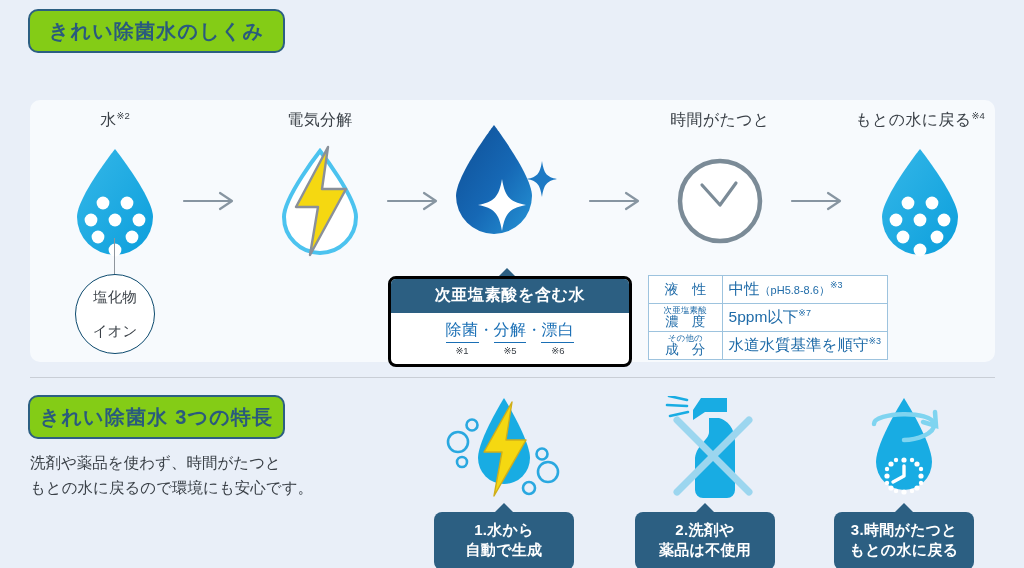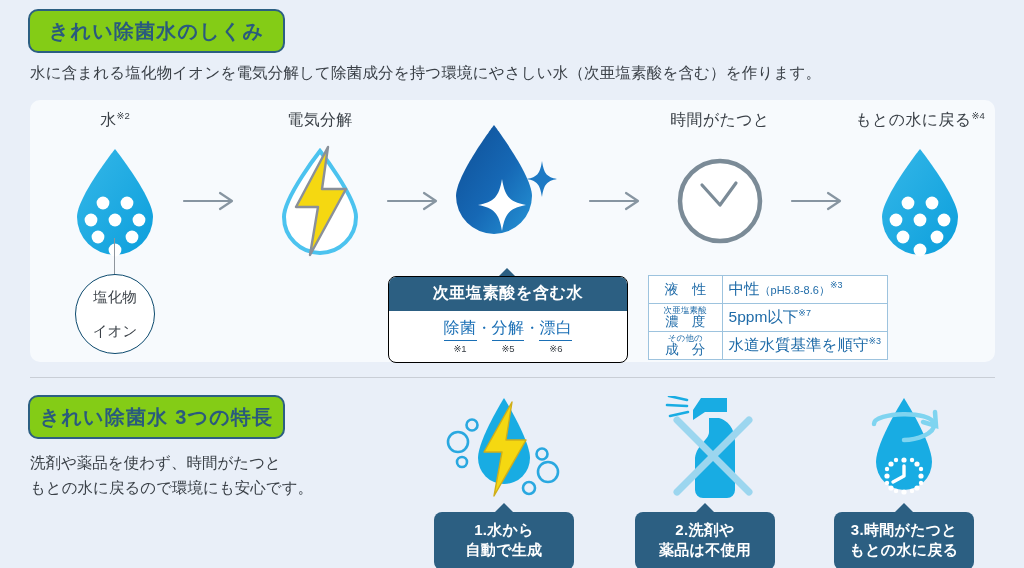--- a/index.html
+++ b/index.html
@@ -137,21 +137,21 @@
     line-height: 1.25;
     gap: 16px;
   }
 
   
   .hclo-box {
     position: absolute;
     left: 388px;
     top: 276px;
     width: 238px;
-    border: 1px solid #000000;
+    border: 3px solid #000000;
     border-radius: 8px;
     overflow: hidden;
     background: #ffffff;
   }
   .hclo-head {
     background: #2c5f82;
     color: #ffffff;
     font-size: 16px;
     font-weight: bold;
     text-align: center;
@@ -286,21 +286,20 @@
     border-bottom: 9px solid #2c5f82;
   }
 </style>
 </head>
 <body>
 
 <div class="page">
 
   <div class="pill" id="pill-1">きれい除菌水のしくみ</div>
 
-  <div class="lead">水に含まれる塩化物イオンを電気分解して除菌成分を持つ環境にやさしい水（次亜塩素酸を含む）を作ります。</div>
 
   <div class="panel"></div>
 
   <div class="step" id="step-1">
     <div class="step-label"><span>水</span><span class="sup">※2</span></div>
     <div class="icon-slot">
       <svg width="96" height="112" viewBox="0 0 96 112" aria-hidden="true">
         <defs>
           <linearGradient id="gradCyan1" x1="0" y1="0" x2="1" y2="1">
             <stop offset="0%" stop-color="#35b7e8"></stop>

